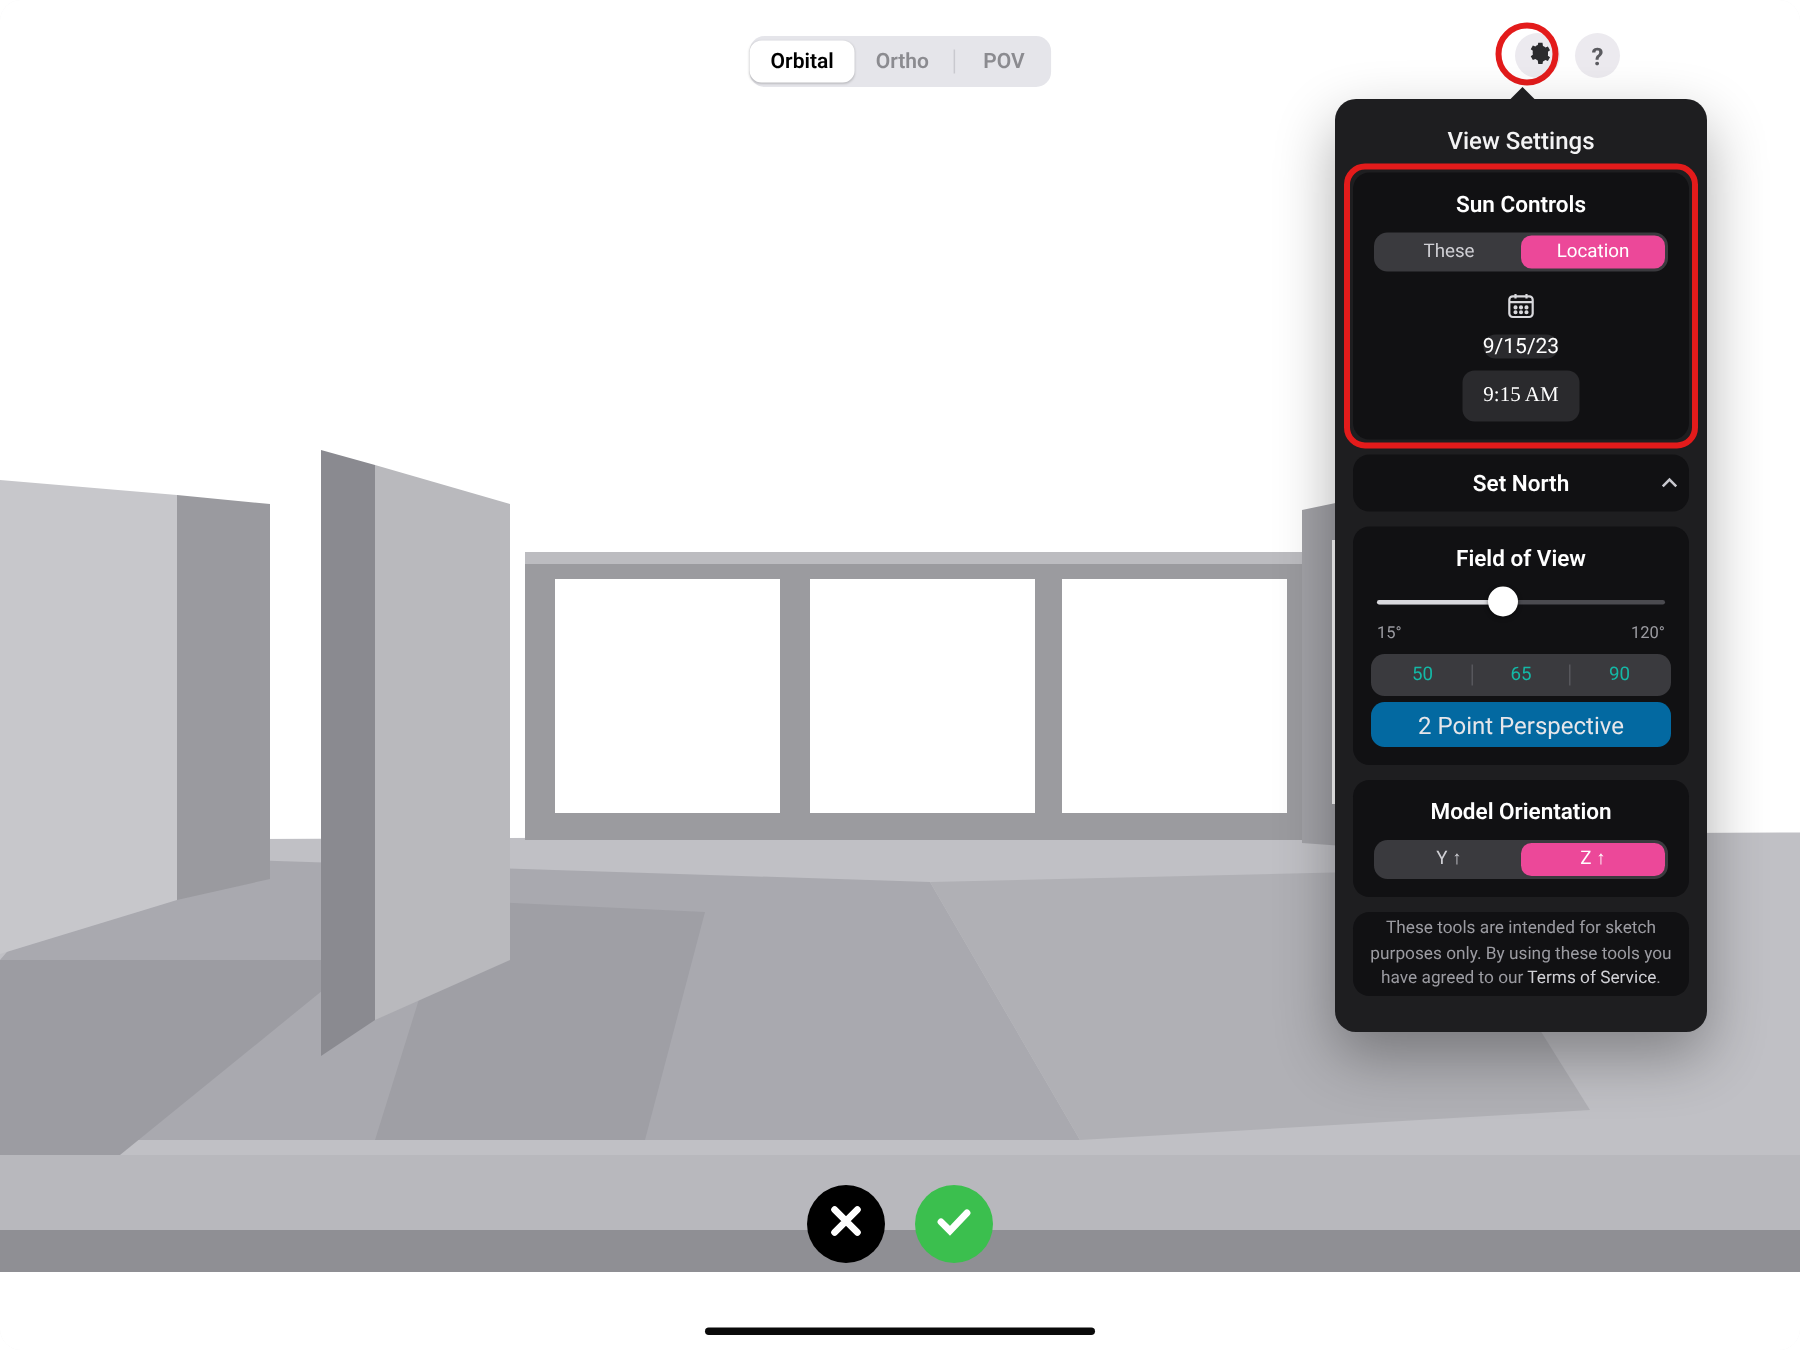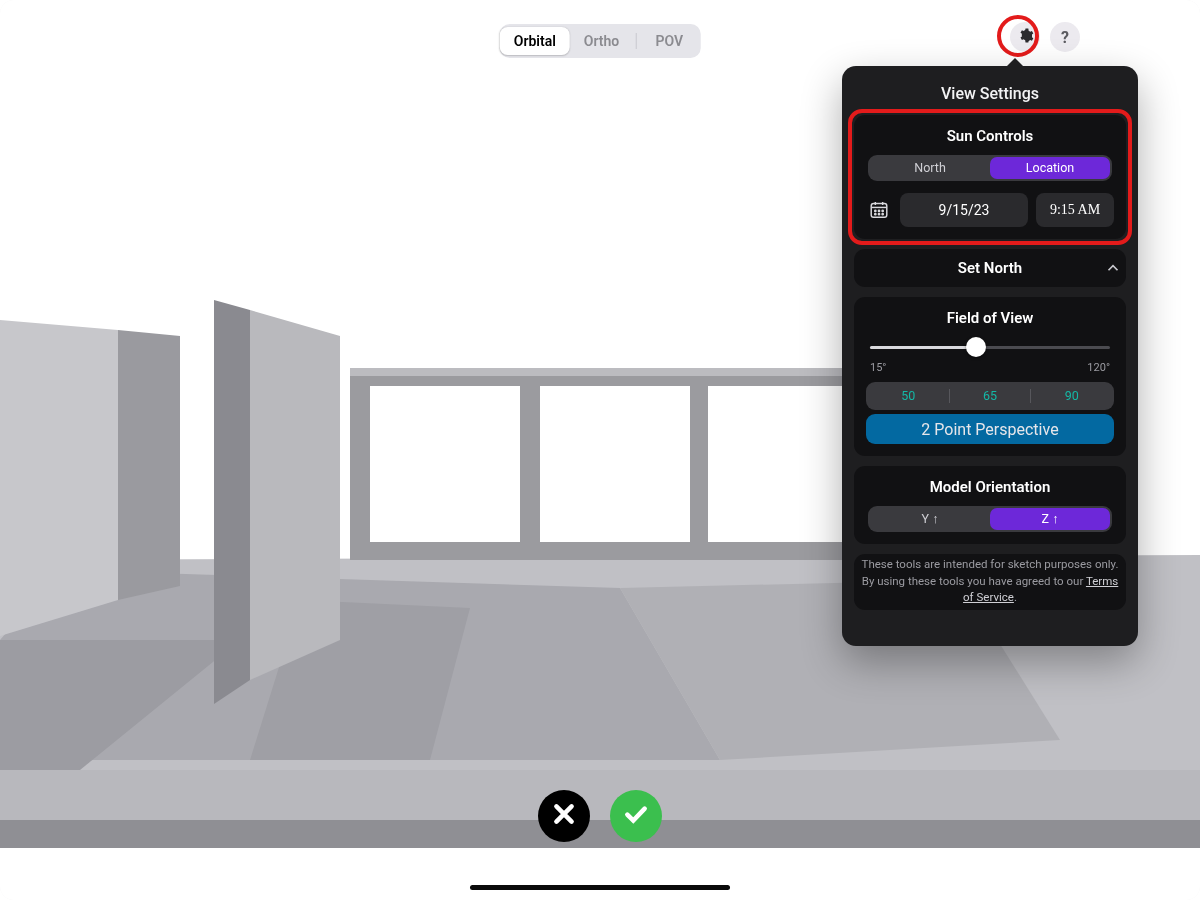--- a/index.html
+++ b/index.html
@@ -49,22 +49,22 @@
     .fab.cancel { background: #000; }
     .fab.confirm { background: #3bbf4e; }
     .fab svg { width: 26px; height: 26px; stroke: #fff; stroke-width: 4.2; fill: none; stroke-linecap: round; }
 
     
     .home-ind { position: absolute; left: 50%; transform: translateX(-50%); bottom: 10px; width: 260px; height: 5px; border-radius: 3px; background: #0a0a0a; }
 
     
     .popover {
       position: absolute; top: 66px; right: 62px;
-      width: 296px; background: #1e1e20; border-radius: 14px;
-      padding: 14px 12px 26px; color: #fff;
+      width: 248px; background: #1e1e20; border-radius: 14px;
+      padding: 14px 12px 14px; color: #fff;
       box-shadow: 0 16px 40px rgba(0,0,0,.32);
     }
     .popover::before {
       content: ""; position: absolute; top: -8px; right: 114px;
       width: 0; height: 0; border-left: 9px solid transparent; border-right: 9px solid transparent;
       border-bottom: 9px solid #1e1e20;
     }
     .popover .title { text-align: center; font-size: 16px; font-weight: 500; color: #f3f3f4; margin: 4px 0 12px; }
 
     .card {
@@ -80,23 +80,23 @@
     }
 
     .pill-seg {
       display: flex; align-items: center; background: #3a3a3e; border-radius: 9px;
       padding: 2px; height: 26px; margin: 0 2px;
     }
     .pill-seg .pill {
       flex: 1; text-align: center; font-size: 12.5px; color: #cfcfd4;
       height: 22px; line-height: 22px; border-radius: 7px; cursor: pointer;
     }
-    .pill-seg .pill.active { background: #6d28d9; color: #fff; }
-
-    .row { display: flex; align-items: center; gap: 8px; margin-top: 12px; }
+    .pill-seg .pill.active { background: #ec4899; color: #fff; }
+
+    .row { display: flex; align-items: center; gap: 8px; margin-top: 12px; flex-direction: column; }
     .row .icon { width: 26px; color: #d9d9dd; display: flex; align-items: center; justify-content: center; }
     .row .icon svg { width: 22px; height: 22px; stroke: currentColor; fill: none; stroke-width: 1.6; }
     .chip {
       background: #2a2a2d; border-radius: 8px; height: 34px;
       display: flex; align-items: center; justify-content: center;
       font-size: 14px; color: #fff; cursor: pointer;
     }
     .chip.date { flex: 1; }
     .chip.time { width: 78px; font-family: Liberation Serif, serif; }
     .chip.loc  { flex: 1; justify-content: flex-start; padding: 0 12px; }
@@ -114,21 +114,21 @@
     .fov .track .rail.fill { right: auto; width: 44%; background: #d9d9dd; }
     .fov .track .thumb { position: absolute; top: 0; left: 44%; transform: translateX(-50%); width: 20px; height: 20px; border-radius: 50%; background: #fff; box-shadow: 0 1px 3px rgba(0,0,0,.5); }
     .fov .limits { display: flex; justify-content: space-between; font-size: 11px; color: #9b9ba1; margin: 2px 4px 8px; }
     .fov .presets { display: flex; background: #3a3a3e; border-radius: 9px; padding: 2px; height: 28px; }
     .fov .presets .p { flex:1; text-align:center; font-size:12.5px; color:#14b8a6; line-height:24px; border-radius:7px; cursor:pointer; }
     .fov .presets .psep { width:1px; height:14px; background:#57575c; align-self:center; }
     .btn-wide { margin-top: 4px; height: 30px; border-radius: 9px; background: #0369a1; color: #e6e6ea; font-size: 16px; display:flex; align-items:center; justify-content:center; cursor:pointer; }
 
     
     .disclaimer { font-size: 11.5px; color: #9b9ba1; text-align: center; line-height: 1.45; padding: 2px 4px 4px; }
-    .disclaimer .u { text-decoration: underline; cursor: pointer; color: #cfcfd4; }
+    .disclaimer .u { cursor: pointer; color: #cfcfd4; }
   </style>
 </head>
 <body>
 
 <div class="stage">
 
   <div class="scene">
     <svg viewBox="0 0 1200 900" preserveAspectRatio="none">
       <rect x="0" y="0" width="1200" height="900" fill="#ffffff"></rect>
 
@@ -180,21 +180,21 @@
   </div>
   <div class="gear-highlight"></div>
 
   <div class="popover">
     <div class="title">View Settings</div>
 
     <div class="sun-wrap">
       <div class="card">
         <div class="h">Sun Controls</div>
         <div class="pill-seg">
-          <div class="pill">North</div>
+          <div class="pill">These</div>
           <div class="pill active">Location</div>
         </div>
 
         <div class="row">
           <span class="icon">
             <svg viewBox="0 0 24 24">
                 <rect x="3.5" y="5" width="17" height="15" rx="2.5"></rect>
                 <path d="M3.5 9.2h17"></path>
                 <path d="M8 3.2v3.4M16 3.2v3.4"></path>
                 <circle cx="8" cy="13" r=".7" fill="currentColor"></circle>

